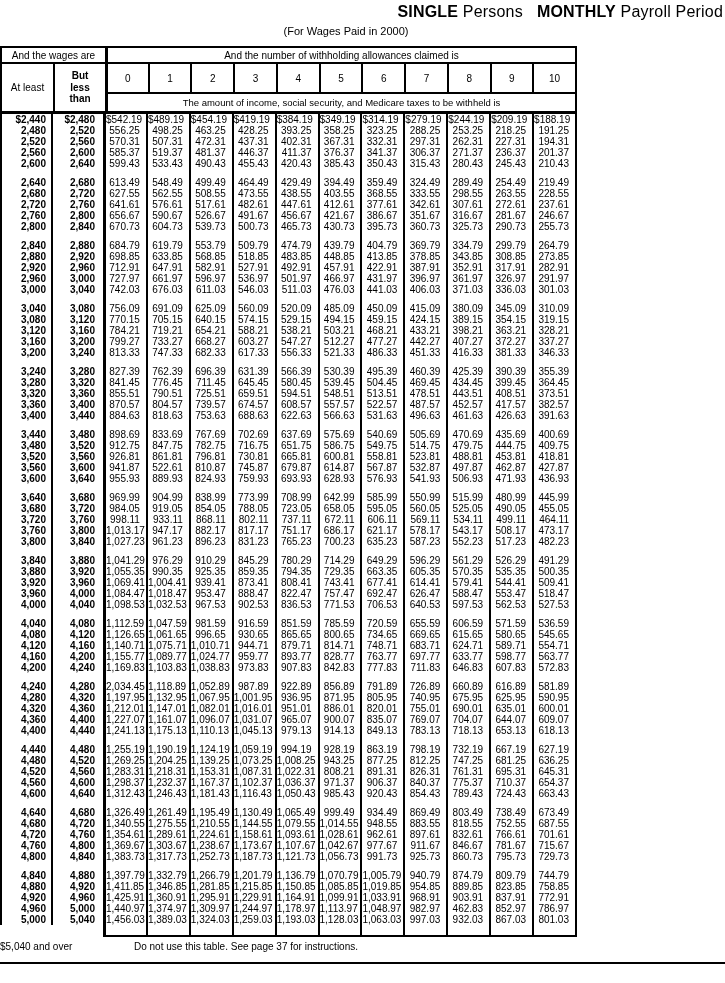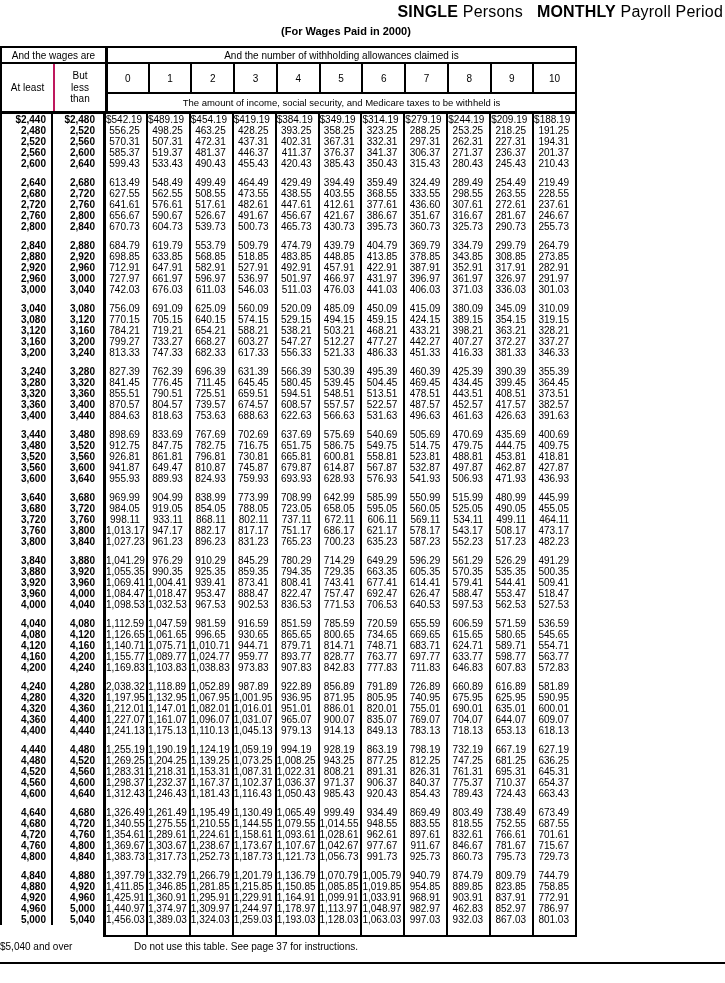--- a/index.html
+++ b/index.html
@@ -10,39 +10,39 @@
   }
   
   .titlebar {
     position:absolute; top:3px; right:2px; white-space:nowrap;
     font-size:16px; letter-spacing:0.2px;
   }
   .titlebar .b { font-weight:bold; }
   .titlebar .gap2 { display:inline-block; width:14px; }
   .subtitle {
     position:absolute; top:25px; left:0; width:692px; text-align:center;
-    font-size:11px; font-weight:bold;
+    font-size:11px; font-weight:normal;
   }
   
   .ttable {
     position:absolute; top:46px; left:0; width:577px;
     border-right:2px solid #000; box-sizing:border-box;
   }
   .hgrid, .trow { display:grid; grid-template-columns:51px 52px repeat(11, 1fr); }
   .hgrid {
     border-top:2px solid #000; border-left:2px solid #000;
     border-bottom:3px solid #000;
     grid-template-rows:16px 30px 17px;
     font-size:10px;
   }
   .hcell { display:flex; align-items:center; justify-content:center; text-align:center; box-sizing:border-box; }
   .h-wages   { grid-column:1/3;  grid-row:1; border-bottom:2px solid #000; }
   .h-allow   { grid-column:3/14; grid-row:1; border-left:3px solid #000; border-bottom:2px solid #000; }
   .h-atleast { grid-column:1; grid-row:2/4; }
-  .h-butless { grid-column:2; grid-row:2/4; border-left:2px solid #be185d; line-height:1.15; padding:0 12px; }
+  .h-butless { grid-column:2; grid-row:2/4; border-left:2px solid #000000; line-height:1.15; padding:0 12px;font-weight:bold; }
   .hnum      { grid-row:2; border-bottom:2px solid #000; border-left:2px solid #000; }
   .hnum.first{ border-left:3px solid #000; }
   .h-amount  { grid-column:3/14; grid-row:3; border-left:3px solid #000; font-size:9.5px; }
   
   .tbody { font-size:10px; }
   .cell {
     box-sizing:border-box; line-height:11px; text-align:right;
     white-space:nowrap; overflow:hidden;
   }
   .trow .c0  { border-left:2px solid #000; padding-right:5px; font-weight:bold; }
@@ -214,21 +214,21 @@
         <div class="trow">
           <div class="cell c0">2,720</div>
           <div class="cell c1">2,760</div>
           <div class="cell c2 val">641.61</div>
           <div class="cell c3 val">576.61</div>
           <div class="cell c4 val">517.61</div>
           <div class="cell c5 val">482.61</div>
           <div class="cell c6 val">447.61</div>
           <div class="cell c7 val">412.61</div>
           <div class="cell c8 val">377.61</div>
-          <div class="cell c9 val">436.60</div>
+          <div class="cell c9 val">342.61</div>
           <div class="cell c10 val">307.61</div>
           <div class="cell c11 val">272.61</div>
           <div class="cell c12 val">237.61</div>
         </div>
         <div class="trow">
           <div class="cell c0">2,760</div>
           <div class="cell c1">2,800</div>
           <div class="cell c2 val">656.67</div>
           <div class="cell c3 val">590.67</div>
           <div class="cell c4 val">526.67</div>
@@ -583,21 +583,21 @@
           <div class="cell c8 val">558.81</div>
           <div class="cell c9 val">523.81</div>
           <div class="cell c10 val">488.81</div>
           <div class="cell c11 val">453.81</div>
           <div class="cell c12 val">418.81</div>
         </div>
         <div class="trow">
           <div class="cell c0">3,560</div>
           <div class="cell c1">3,600</div>
           <div class="cell c2 val">941.87</div>
-          <div class="cell c3 val">649.47</div>
+          <div class="cell c3 val">522.61</div>
           <div class="cell c4 val">810.87</div>
           <div class="cell c5 val">745.87</div>
           <div class="cell c6 val">679.87</div>
           <div class="cell c7 val">614.87</div>
           <div class="cell c8 val">567.87</div>
           <div class="cell c9 val">532.87</div>
           <div class="cell c10 val">497.87</div>
           <div class="cell c11 val">462.87</div>
           <div class="cell c12 val">427.87</div>
         </div>
@@ -897,21 +897,21 @@
           <div class="cell c7 val"></div>
           <div class="cell c8 val"></div>
           <div class="cell c9 val"></div>
           <div class="cell c10 val"></div>
           <div class="cell c11 val"></div>
           <div class="cell c12 val"></div>
         </div>
         <div class="trow">
           <div class="cell c0">4,240</div>
           <div class="cell c1">4,280</div>
-          <div class="cell c2 val">2,038.32</div>
+          <div class="cell c2 val">2,034.45</div>
           <div class="cell c3 val">1,118.89</div>
           <div class="cell c4 val">1,052.89</div>
           <div class="cell c5 val">987.89</div>
           <div class="cell c6 val">922.89</div>
           <div class="cell c7 val">856.89</div>
           <div class="cell c8 val">791.89</div>
           <div class="cell c9 val">726.89</div>
           <div class="cell c10 val">660.89</div>
           <div class="cell c11 val">616.89</div>
           <div class="cell c12 val">581.89</div>

